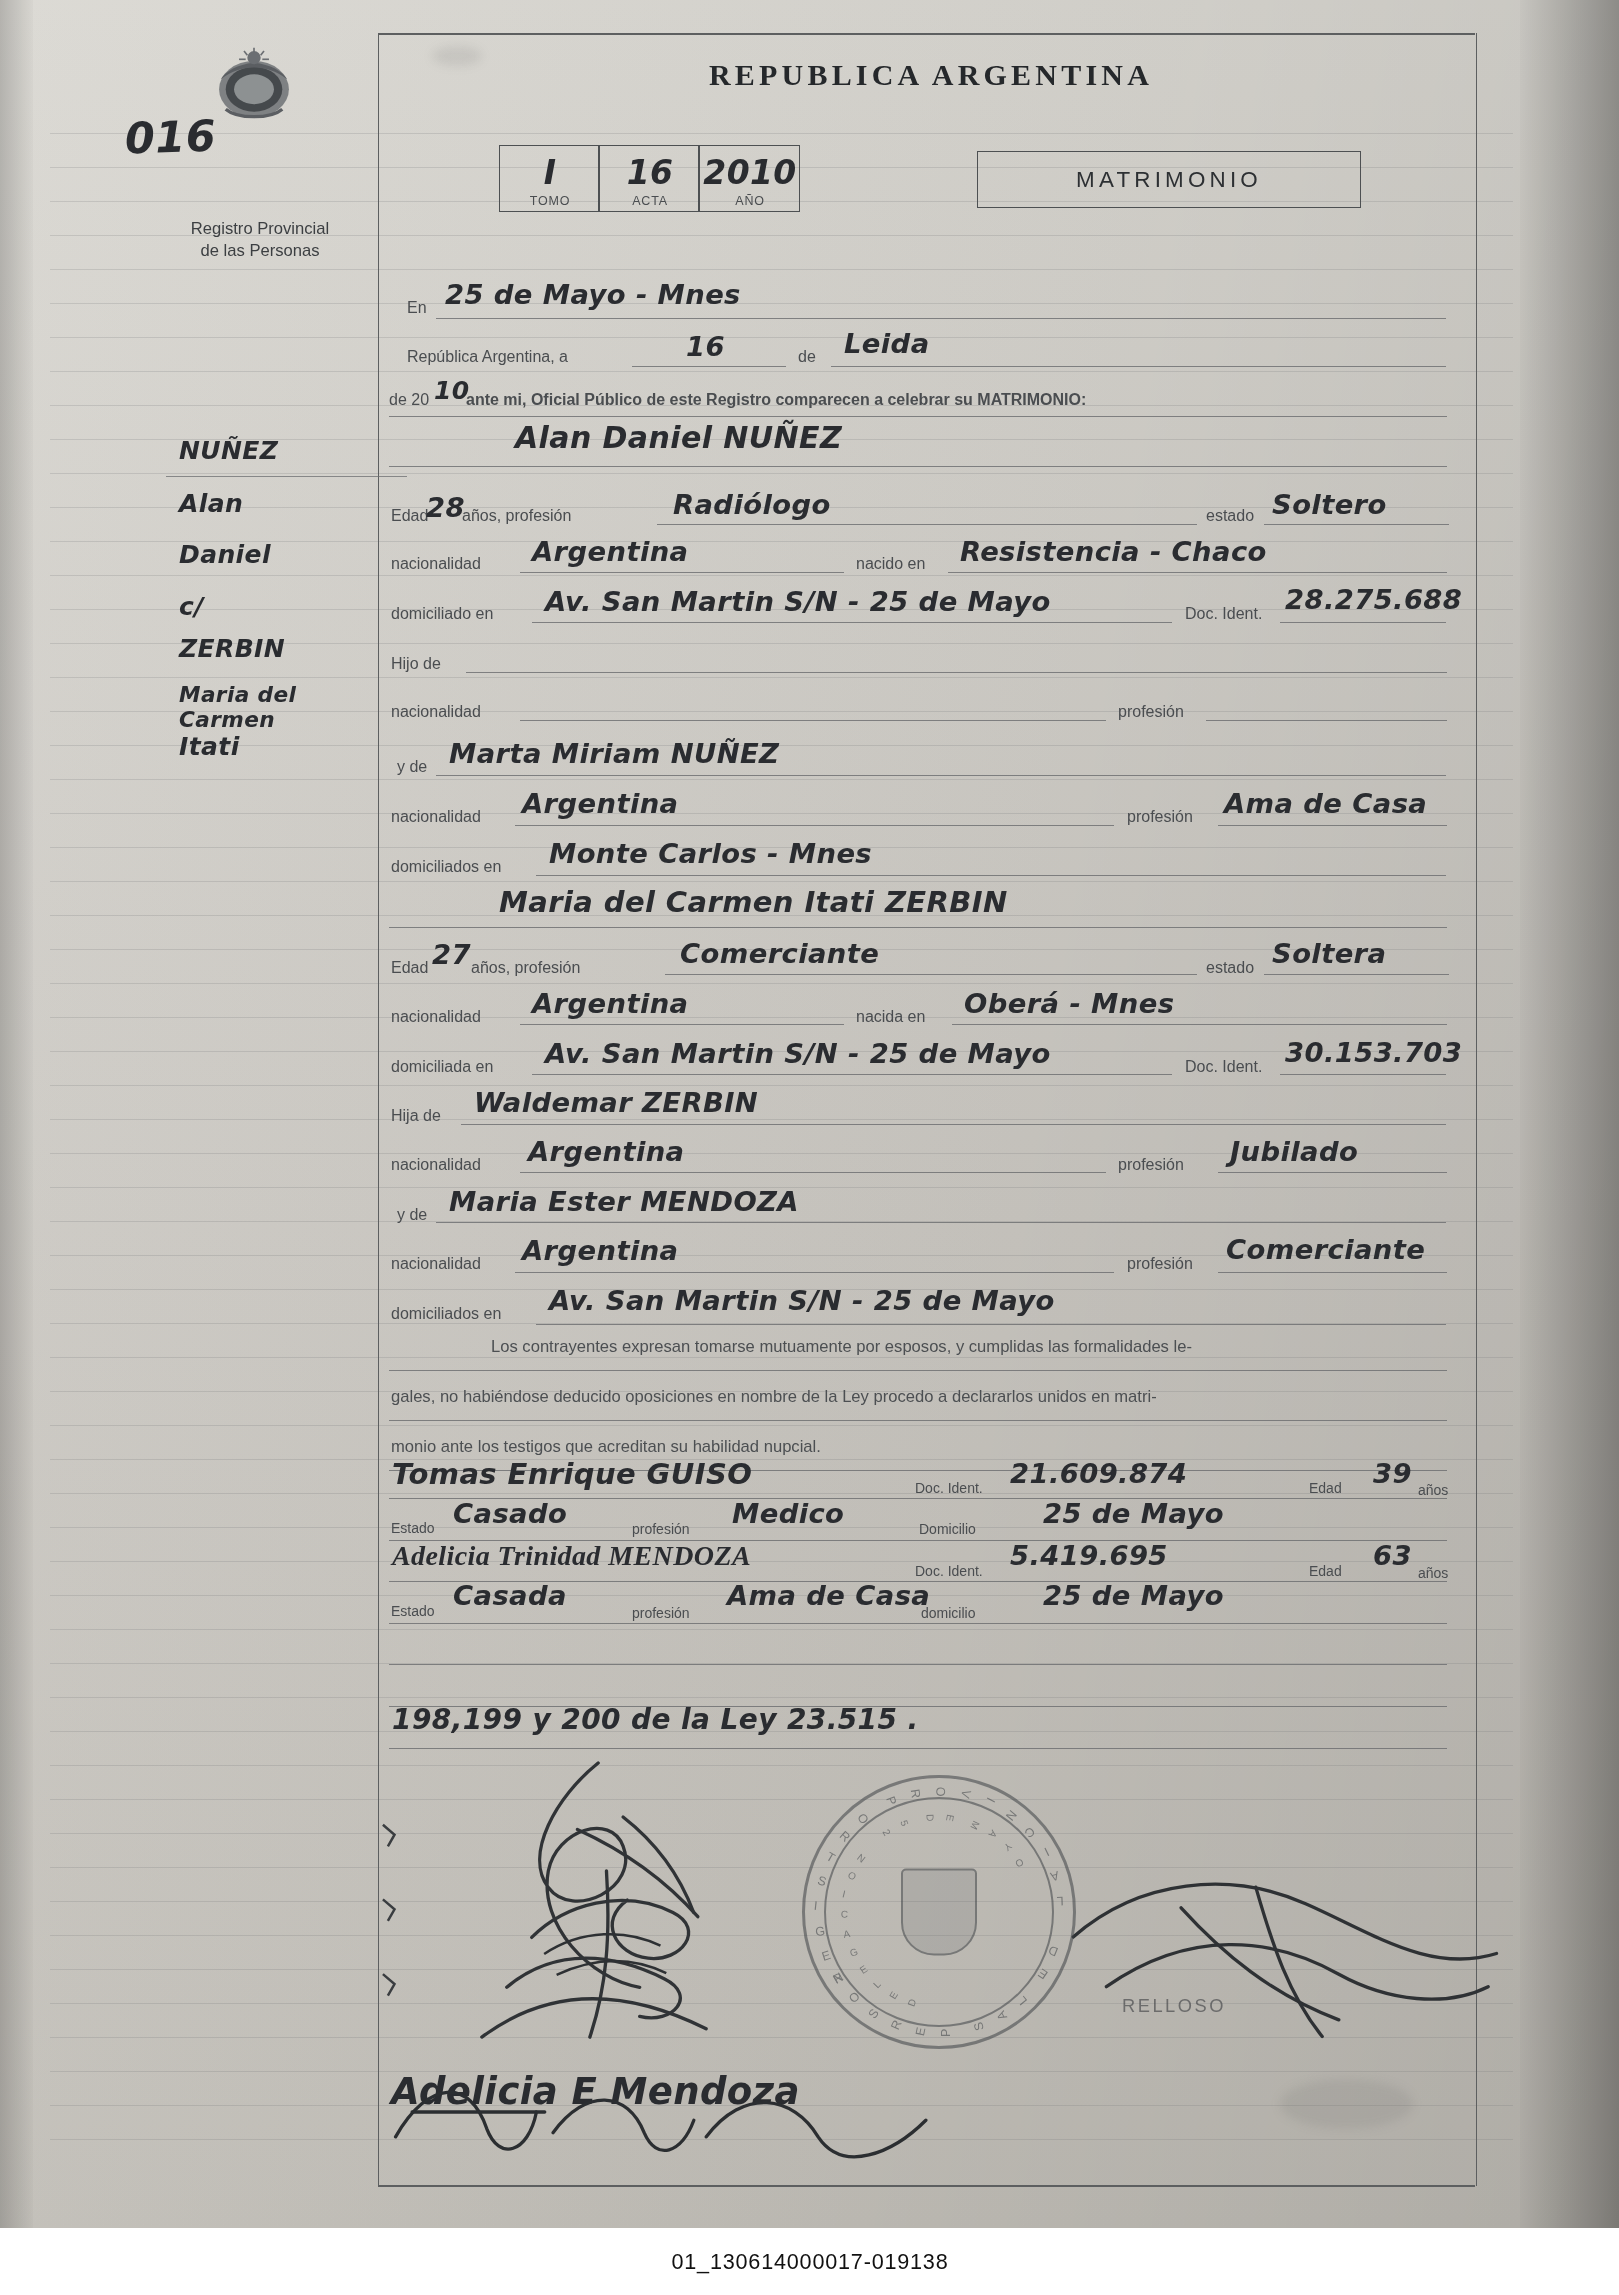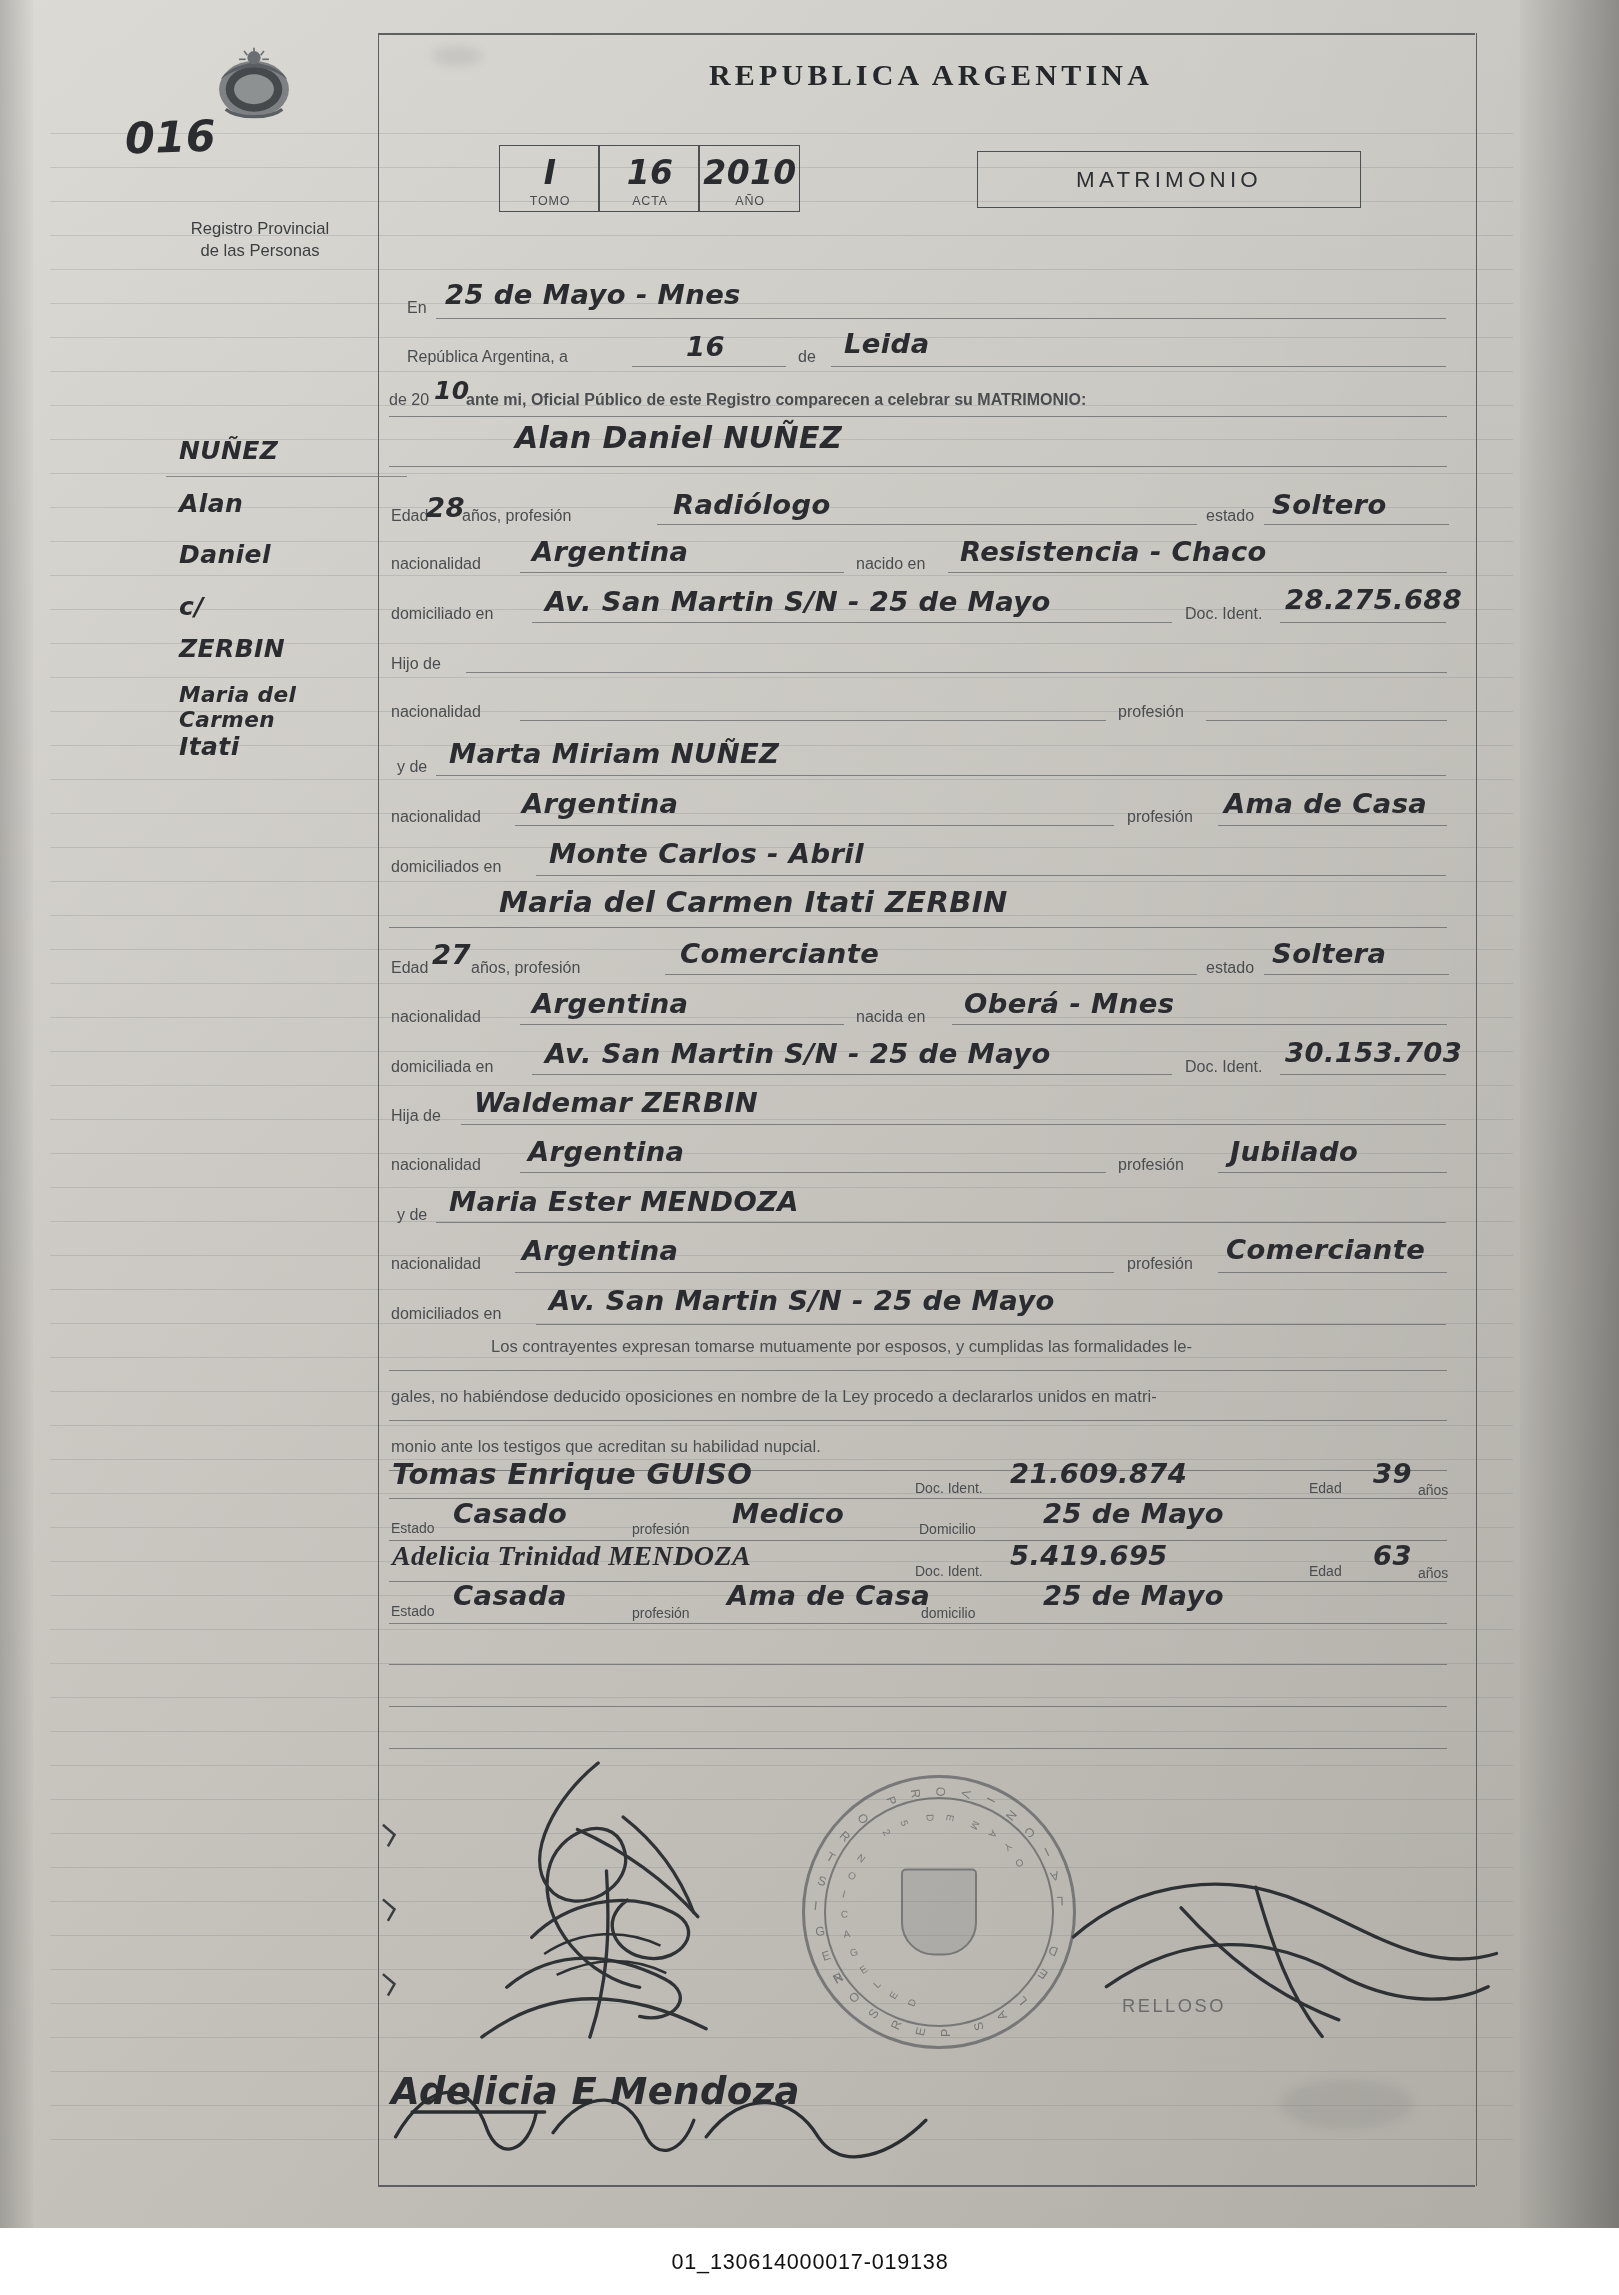--- a/index.html
+++ b/index.html
@@ -282,21 +282,21 @@
   <div class="fld" style="left:436px;top:775px;width:1010px;"></div>
 
   <div class="lbl" style="left:391px;top:808px;">nacionalidad</div>
   <div class="hwline hw" style="left:522px;top:788px;">Argentina</div>
   <div class="fld" style="left:515px;top:825px;width:599px;"></div>
   <div class="lbl" style="left:1127px;top:808px;">profesión</div>
   <div class="hwline hw" style="left:1224px;top:788px;">Ama de Casa</div>
   <div class="fld" style="left:1218px;top:825px;width:229px;"></div>
 
   <div class="lbl" style="left:391px;top:858px;">domiciliados en</div>
-  <div class="hwline hw" style="left:549px;top:838px;">Monte Carlos - Abril</div>
+  <div class="hwline hw" style="left:549px;top:838px;">Monte Carlos - Mnes</div>
   <div class="fld" style="left:536px;top:875px;width:910px;"></div>
 
   <div class="hwline hw" style="left:499px;top:885px;font-size:29px;">Maria del Carmen Itati ZERBIN</div>
   <div class="fld" style="left:389px;top:927px;width:1058px;"></div>
 
   <div class="lbl" style="left:391px;top:959px;">Edad</div>
   <div class="hwline hw" style="left:432px;top:939px;">27</div>
   <div class="lbl" style="left:471px;top:959px;">años, profesión</div>
   <div class="hwline hw" style="left:680px;top:938px;">Comerciante</div>
   <div class="fld" style="left:665px;top:974px;width:532px;"></div>
@@ -378,20 +378,21 @@
   <div class="lbl lbl-sm" style="left:391px;top:1603px;">Estado</div>
   <div class="hwline hw" style="left:453px;top:1580px;">Casada</div>
   <div class="lbl lbl-sm" style="left:632px;top:1605px;">profesión</div>
   <div class="hwline hw" style="left:727px;top:1580px;">Ama de Casa</div>
   <div class="lbl lbl-sm" style="left:921px;top:1605px;">domicilio</div>
   <div class="hwline hw" style="left:1043px;top:1580px;">25 de Mayo</div>
   <div class="fld" style="left:389px;top:1623px;width:1058px;"></div>
 
   <div class="fld" style="left:389px;top:1664px;width:1058px;"></div>
   <div class="fld" style="left:389px;top:1706px;width:1058px;"></div>
+  <div class="hwline hw" style="left:392px;top:1703px;font-size:28px;">198,199 y 200 de la Ley 23.515 .</div>
   <div class="fld" style="left:389px;top:1748px;width:1058px;"></div>
 
   <div class="sig" style="left:432px;top:1738px;">
     <svg width="432" height="349" viewBox="0 0 520 420">
       <g fill="none" stroke="#303336" stroke-width="4" stroke-linecap="round">
         <path d="M200 30 C150 70 110 140 140 180 C170 220 250 180 230 130 C215 90 150 110 140 160 C128 225 190 290 250 300"></path>
         <path d="M120 240 C160 200 230 180 290 210 C330 230 300 270 260 265 C220 260 200 220 235 195"></path>
         <path d="M90 300 C150 250 220 260 280 290 C320 310 290 345 250 335"></path>
         <path d="M175 110 C230 135 280 170 320 215"></path>
         <path d="M230 95 C275 130 300 170 315 210"></path>

